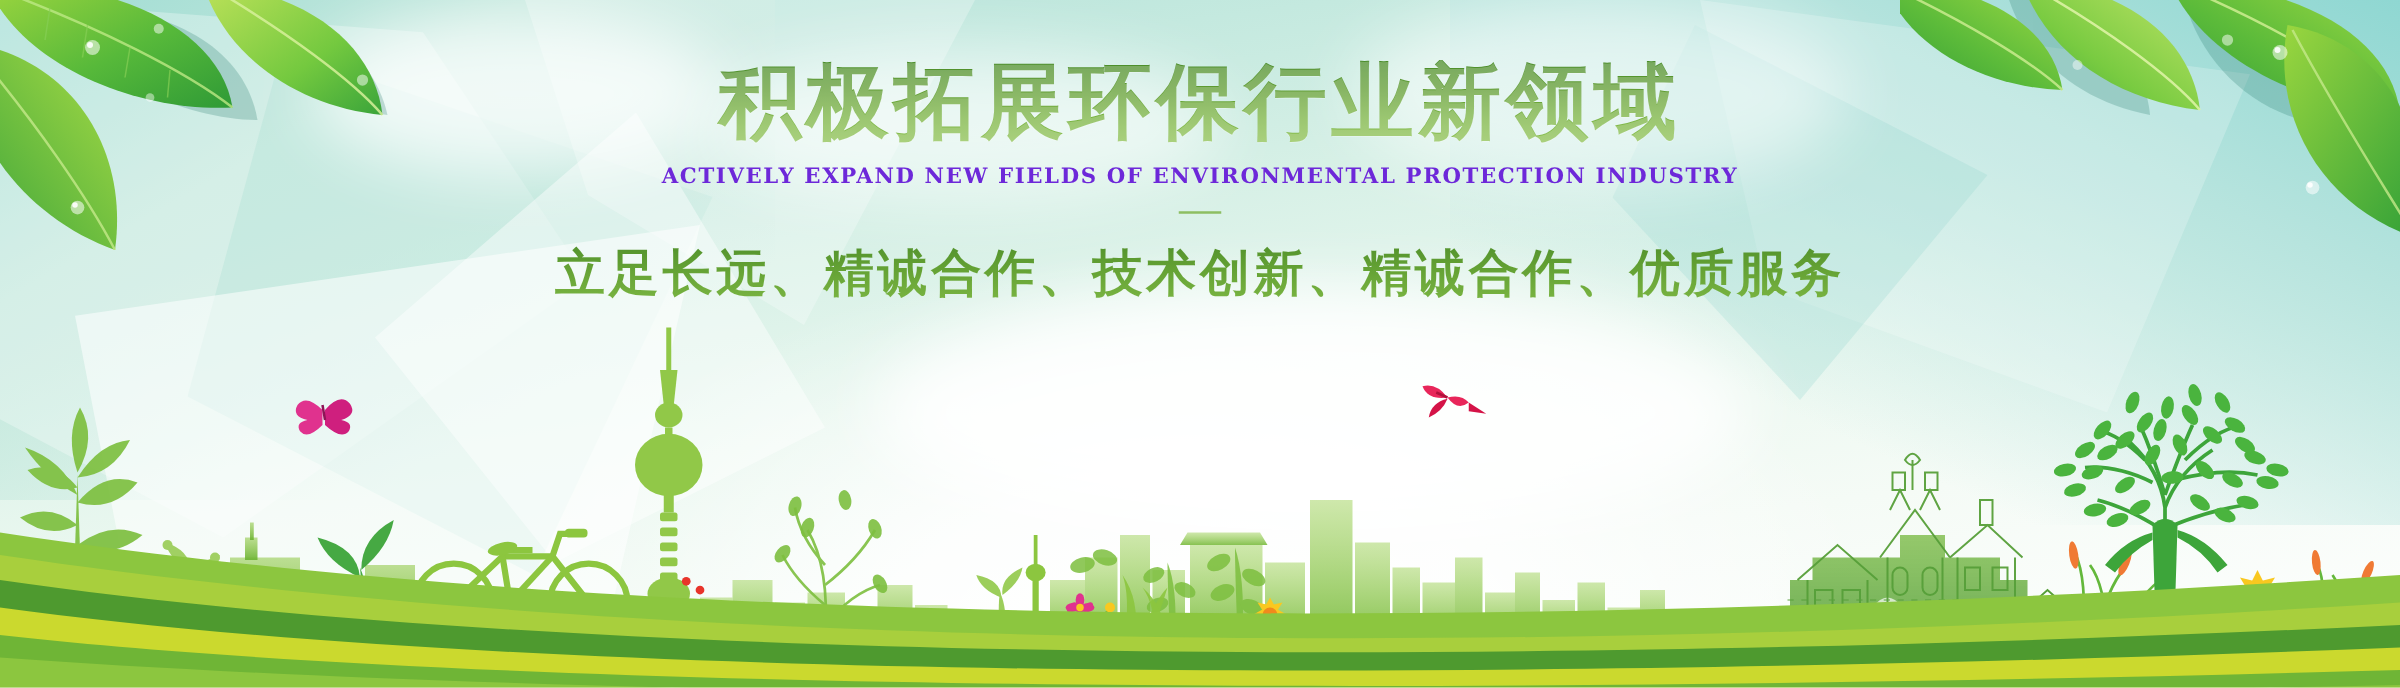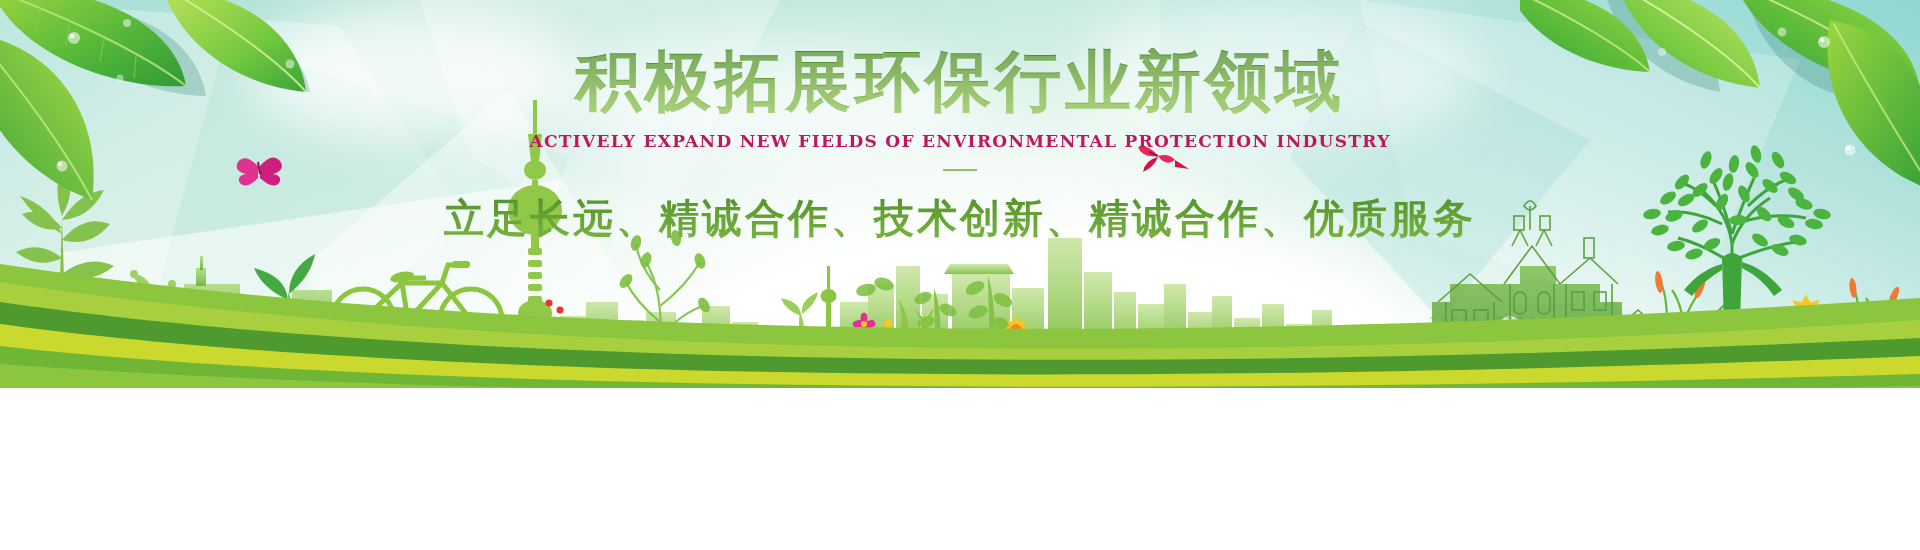--- a/index.html
+++ b/index.html
@@ -1,21 +1,21 @@
 <!DOCTYPE html>
 <html><head>
 <meta charset="utf-8">
 <style>
   * { margin:0; padding:0; box-sizing:border-box; }
   html,body { width:1920px; height:550px; overflow:hidden; background:#fff; }
   body { font-family:"Liberation Sans", sans-serif; }
 
   #banner {
     position:relative;
-    width:1920px; height:388px;
+    width:1920px; height:550px;
     overflow:hidden;
   }
 
   
   .sky {
     position:absolute; inset:0;
     background:
       radial-gradient(ellipse 900px 520px at 50% 95%, rgba(255,255,255,0.98) 0%, rgba(255,255,255,0.85) 28%, rgba(255,255,255,0.0) 62%),
       linear-gradient(172deg, #a9e0d9 0%, #bfe7dd 14%, #d6f0e6 34%, #e9f7ef 54%, #f5fbf6 74%, #ffffff 100%);
   }
@@ -74,21 +74,21 @@
     -webkit-background-clip:text; background-clip:text;
     color:transparent; -webkit-text-fill-color:transparent;
     text-shadow:0 1px 0 rgba(255,255,255,0.25);
   }
   .sub-title-en {
     margin-top:17px;
     font-family:"DejaVu Serif", serif;
     font-size:17px;
     font-weight:700;
     letter-spacing:1.3px;
-    color:#be185d;
+    color:#6d28d9;
   }
   .divider {
     margin:18px auto 0;
     width:34px; height:2px;
     background:#7fb54a;
     opacity:.85;
   }
   .slogan {
     margin-top:20px;
     font-family:"DejaVu Serif", serif;

